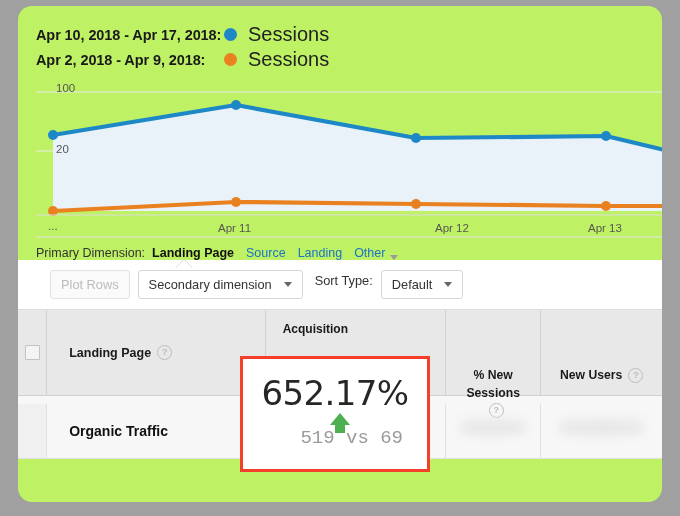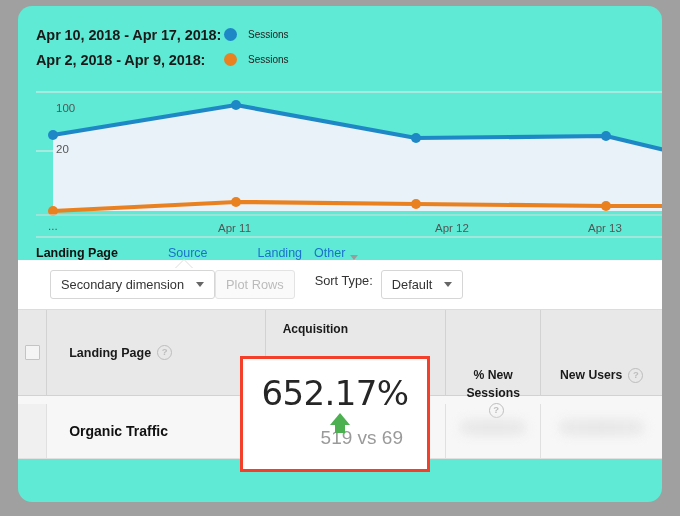--- a/index.html
+++ b/index.html
@@ -11,21 +11,21 @@
     overflow: hidden;
     font-family: "Liberation Sans", sans-serif;
   }
 
   #app-window {
     position: absolute;
     left: 18px;
     top: 6px;
     width: 644px;
     height: 496px;
-    background: #5eead4;
+    background: #bef264;
     border-radius: 14px;
     overflow: hidden;
   }
 
   
   .legend-block {
     padding: 16px 0 6px 18px;
   }
   .legend-row {
     display: flex;
@@ -40,21 +40,21 @@
     letter-spacing: -0.1px;
   }
   .legend-dot {
     width: 13px;
     height: 13px;
     border-radius: 50%;
     margin-right: 11px;
     flex: none;
   }
   .legend-label {
-    font-size: 10px;
+    font-size: 20px;
     color: #222;
   }
 
   
   .chart-wrap {
     position: relative;
     margin-left: 18px;
     width: 637px;
     height: 160px;
   }
@@ -85,21 +85,20 @@
   .pd-active {
     font-weight: bold;
     color: #111;
     margin-right: 12px;
     position: relative;
   }
   .pd-link {
     color: #1a73c8;
     margin-right: 12px;
     cursor: pointer;
-    margin-left: 38px;
   }
   .pd-other {
     color: #1a73c8;
     cursor: pointer;
     display: flex;
     align-items: flex-end;
   }
   .caret-dn {
     width: 0; height: 0;
     border-left: 4px solid transparent;
@@ -291,21 +290,21 @@
     left: -5px; top: 12px;
     width: 10px; height: 8px;
     background: #4caf50;
   }
   .callout-sub {
     text-align: right;
     padding-right: 24px;
     margin-top: 2px;
     font-size: 19px;
     color: #9a9a9a;
-    font-family: Liberation Sans, sans-serif;
+    font-family: Liberation Mono, monospace;
   }
 </style>
 </head>
 <body>
 
 <div id="app-window">
 
   <div class="legend-block">
     <div class="legend-row">
       <span class="legend-range">Apr 10, 2018 - Apr 17, 2018:</span>
@@ -335,46 +334,47 @@
 
       <polyline points="17,133 200,124 380,126 570,128 637,128" fill="none" stroke="#ea8120" stroke-width="4.2" stroke-linejoin="round" stroke-linecap="round"></polyline>
       <circle cx="17" cy="133" r="5" fill="#ea8120"></circle>
       <circle cx="200" cy="124" r="5" fill="#ea8120"></circle>
       <circle cx="380" cy="126" r="5" fill="#ea8120"></circle>
       <circle cx="570" cy="128" r="5" fill="#ea8120"></circle>
 
       <line x1="0" y1="137" x2="637" y2="137" stroke="#dcdcdc" stroke-width="1"></line>
       <line x1="0" y1="159" x2="637" y2="159" stroke="#e4e4e4" stroke-width="1"></line>
     </svg>
-    <span class="chart-ylabel" style="left:20px; top:24px;">100</span>
+    <span class="chart-ylabel" style="left:20px; top:4px;">100</span>
     <span class="chart-ylabel" style="left:20px; top:65px;">20</span>
     <span class="chart-xlabel" style="left:12px; bottom:6px;">...</span>
     <span class="chart-xlabel" style="left:182px; bottom:4px;">Apr 11</span>
     <span class="chart-xlabel" style="left:363px; bottom:4px;margin-left:36px;">Apr 12</span>
     <span class="chart-xlabel" style="left:552px; bottom:4px;">Apr 13</span>
   </div>
 
   <div class="pd-bar">
+    <span class="pd-label">Primary Dimension:</span>
     <span class="pd-active">Landing Page</span>
     <span class="pd-link">Source</span>
     <span class="pd-link">Landing</span>
     <span class="pd-other">
       <span>Other</span>
       <span class="caret-dn"></span>
     </span>
     <span class="pd-pointer"></span>
   </div>
 
   <div class="ctrl-row">
+    <div class="btn disabled mr8">
+      <span>Plot Rows</span>
+    </div>
     <div class="btn">
       <span>Secondary dimension</span>
       <span class="caret-dn"></span>
-    </div>
-    <div class="btn disabled mr8">
-      <span>Plot Rows</span>
     </div>
     <span class="sort-label">Sort Type:</span>
     <div class="btn">
       <span>Default</span>
       <span class="caret-dn"></span>
     </div>
   </div>
 
   <div class="tbl">
     <div class="tbl-head">

